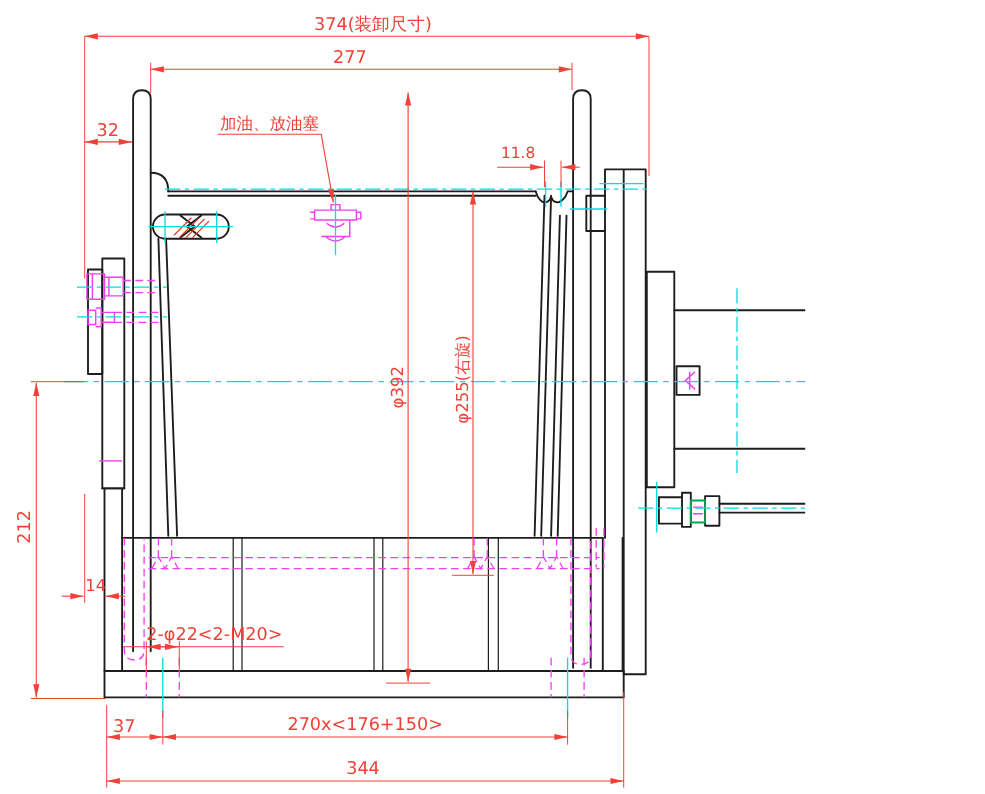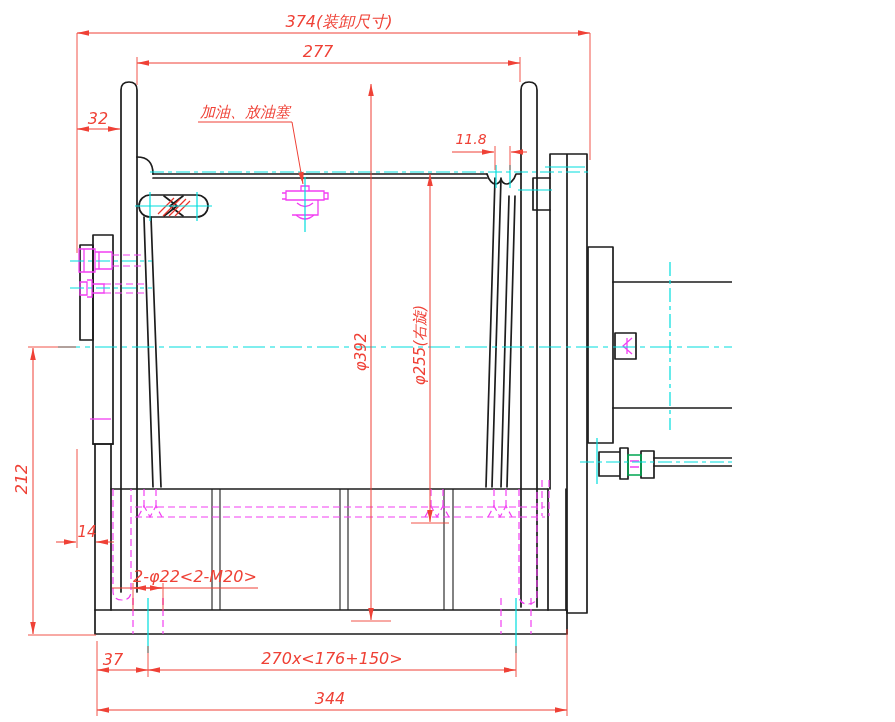--- a/index.html
+++ b/index.html
@@ -1,20 +1,20 @@
 <!DOCTYPE html>
 <html style="--outline: #1d1d1d; --dimension: #ef4136; --hidden: #f23ff2; --centerline: #00dede; --hatch: #e8352b; --accent: #00a651; --background: #ffffff;"><head>
 <meta charset="utf-8">
 <style>
   :root{
     --outline:#1d1d1d; --dimension:#ef4136; --hidden:#f23ff2;
     --centerline:#00dede; --hatch:#e8352b; --accent:#00a651; --background:#ffffff;
   }
   html,body{margin:0;padding:0;background:var(--background);}
-  .stage{width:732px;height:722px;background:var(--background);position:relative;overflow:hidden;font-style:italic;}
+  .stage{width:732px;height:722px;background:var(--background);position:relative;overflow:hidden;}
   svg{display:block;}
   svg text{font-family:"DejaVu Sans","Liberation Sans",sans-serif;fill:var(--dimension);stroke:none;}
   .bk{stroke:var(--outline);fill:none;stroke-width:1.7;stroke-linecap:round;stroke-linejoin:round;}
   .bkthin{stroke:var(--outline);fill:none;stroke-width:1.1;}
   .rd{stroke:var(--dimension);fill:none;stroke-width:1;}
   .rdthin{stroke:var(--dimension);fill:none;stroke-width:0.9;}
   .hx{stroke:var(--hatch);fill:none;stroke-width:1.2;}
   .mg{stroke:var(--hidden);fill:none;stroke-width:1.3;}
   .mgd{stroke:var(--hidden);fill:none;stroke-width:1.2;stroke-dasharray:7 4;}
   .mgdd{stroke:var(--hidden);fill:none;stroke-width:1.2;stroke-dasharray:12 4 3 4;}

